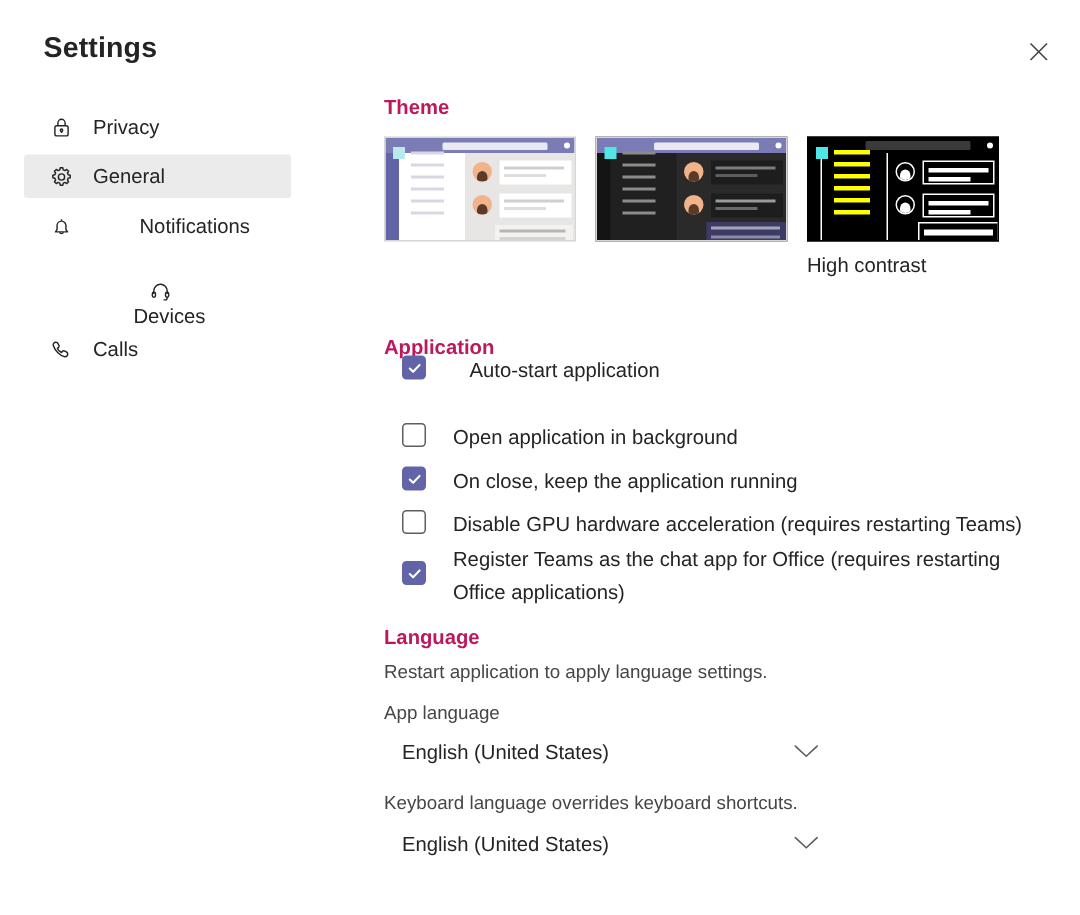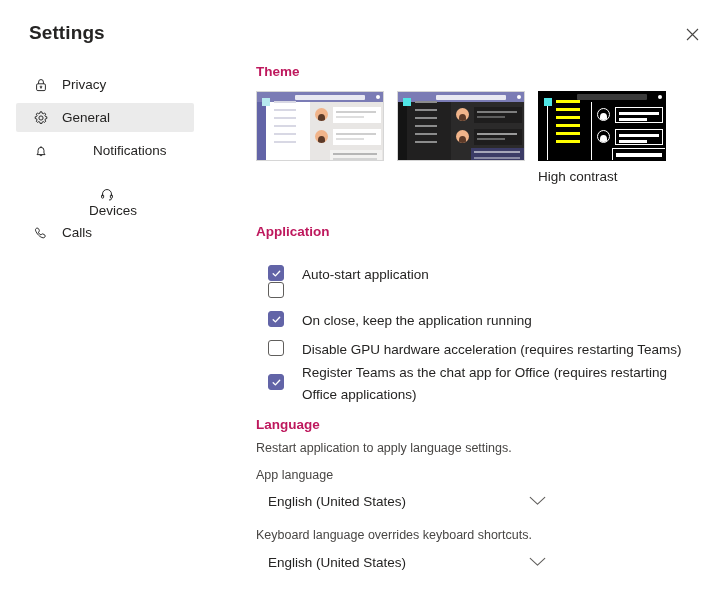--- a/index.html
+++ b/index.html
@@ -365,33 +365,34 @@
               <div class="bl" style="left:3px; top:4px; width:46px; background:#ffffff; height:4px;"></div>
             </div>
           </div>
         </div>
         <div class="theme-label">High contrast</div>
       </div>
     </div>
 
     <div class="section-head" style="left:0px; top:224px;">Application</div>
 
-    <div class="check-row" style="top:264px;">
+    <div class="check-row" style="top:236px;gap:11px;">
       <span class="cb on">
         <svg width="11" height="11" viewBox="0 0 12 12" fill="none" stroke="#ffffff" stroke-width="1.5" stroke-linecap="round" stroke-linejoin="round">
             <path d="M2.4 6.2 L4.8 8.6 L9.5 3.6"></path>
           </svg>
       </span>
       <span class="cb-label">Auto-start application</span>
     </div>
 
     <div class="check-row" style="top:281px;">
       <span class="cb off">
         
       </span>
+      <span class="cb-label">Open application in background</span>
     </div>
 
     <div class="check-row" style="top:310px;">
       <span class="cb on">
         <svg width="11" height="11" viewBox="0 0 12 12" fill="none" stroke="#ffffff" stroke-width="1.5" stroke-linecap="round" stroke-linejoin="round">
             <path d="M2.4 6.2 L4.8 8.6 L9.5 3.6"></path>
           </svg>
       </span>
       <span class="cb-label">On close, keep the application running</span>
     </div>

